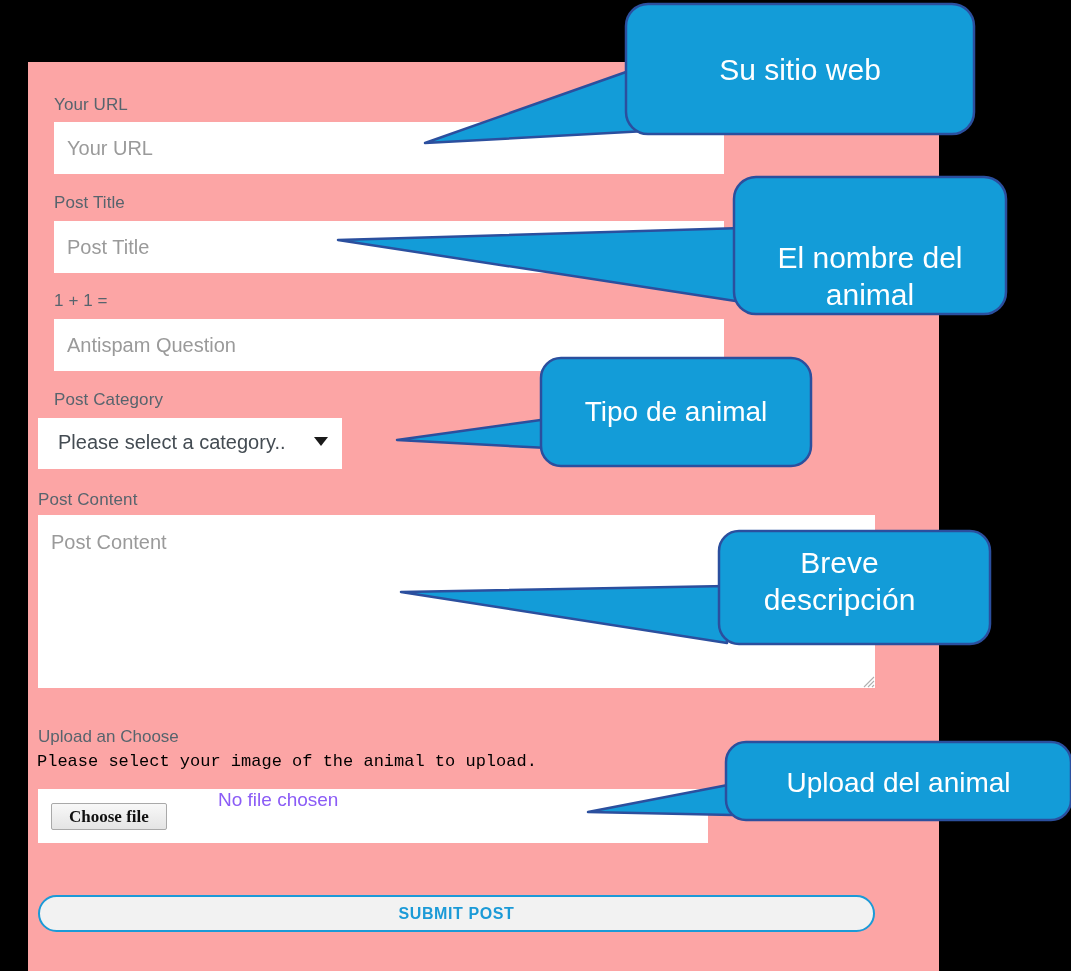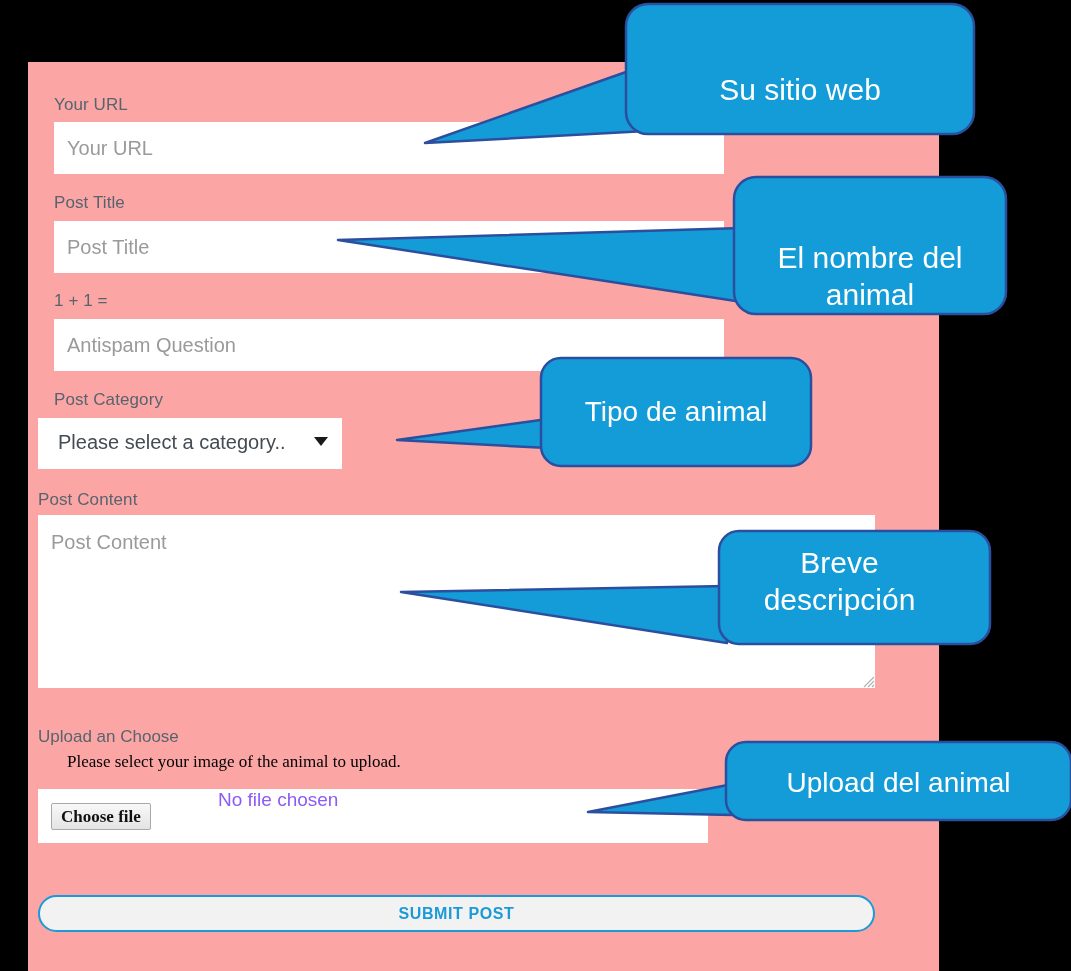--- a/index.html
+++ b/index.html
@@ -103,34 +103,33 @@
   #upload-label {
     position: absolute;
     left: 38px; top: 727px;
     font-size: 17px; color: #57646d;
   }
   #upload-desc {
     position: absolute;
     left: 37px; top: 752px;
     font-size: 17px;
     color: #000000;
-    font-family: Liberation Serif, serif;
-    margin-left: 30px;
+    font-family: Liberation Mono, monospace;
   }
   #file-row {
     position: absolute;
     left: 38px; top: 789px;
     width: 670px; height: 54px;
     background: #ffffff;
   }
   #choose-file-btn {
     position: absolute;
     left: 13px; top: 14px;
     height: 27px;
-    padding: 0 9px;
+    padding: 0 17px;
     background: linear-gradient(#f8f8f8, #e4e4e4);
     border: 1px solid #a9a9a9;
     border-radius: 2px;
     font-family: "Liberation Serif", serif;
     font-size: 17px;
     font-weight: bold;
     color: #111;
     line-height: 25px;
     white-space: nowrap;
   }
@@ -228,21 +227,21 @@
     <path d="M397,440 L548,419 L548,448 Z" fill="#139cd8" stroke="#2b4f9e" stroke-width="2.5" stroke-linejoin="round"></path>
     <rect x="541" y="358" width="270" height="108" rx="20" ry="20" fill="#139cd8" stroke="#2b4f9e" stroke-width="2.5"></rect>
 
     <path d="M401,592 L727,586 L727,643 Z" fill="#139cd8" stroke="#2b4f9e" stroke-width="2.5" stroke-linejoin="round"></path>
     <rect x="719" y="531" width="271" height="113" rx="20" ry="20" fill="#139cd8" stroke="#2b4f9e" stroke-width="2.5"></rect>
 
     <path d="M588,812 L733,784 L733,815 Z" fill="#139cd8" stroke="#2b4f9e" stroke-width="2.5" stroke-linejoin="round"></path>
     <rect x="726" y="742" width="345" height="78" rx="20" ry="20" fill="#139cd8" stroke="#2b4f9e" stroke-width="2.5"></rect>
   </svg>
 
-  <div class="callout-text" style="left:626px; top:52px; width:348px; font-size:30px;margin-top:20px;">Su sitio web</div>
+  <div class="callout-text" style="left:626px; top:52px; width:348px; font-size:30px;">Su sitio web</div>
 
   <div class="callout-text" style="left:734px; top:204px; width:272px; font-size:30px;margin-top:36px;">El nombre del
 animal</div>
 
   <div class="callout-text" style="left:541px; top:395px; width:270px; font-size:28px;">Tipo de animal</div>
 
   <div class="callout-text" style="left:719px; top:545px; width:241px; font-size:30px;">Breve
 descripción</div>
 
   <div class="callout-text" style="left:726px; top:766px; width:345px; font-size:28px;">Upload del animal</div>

